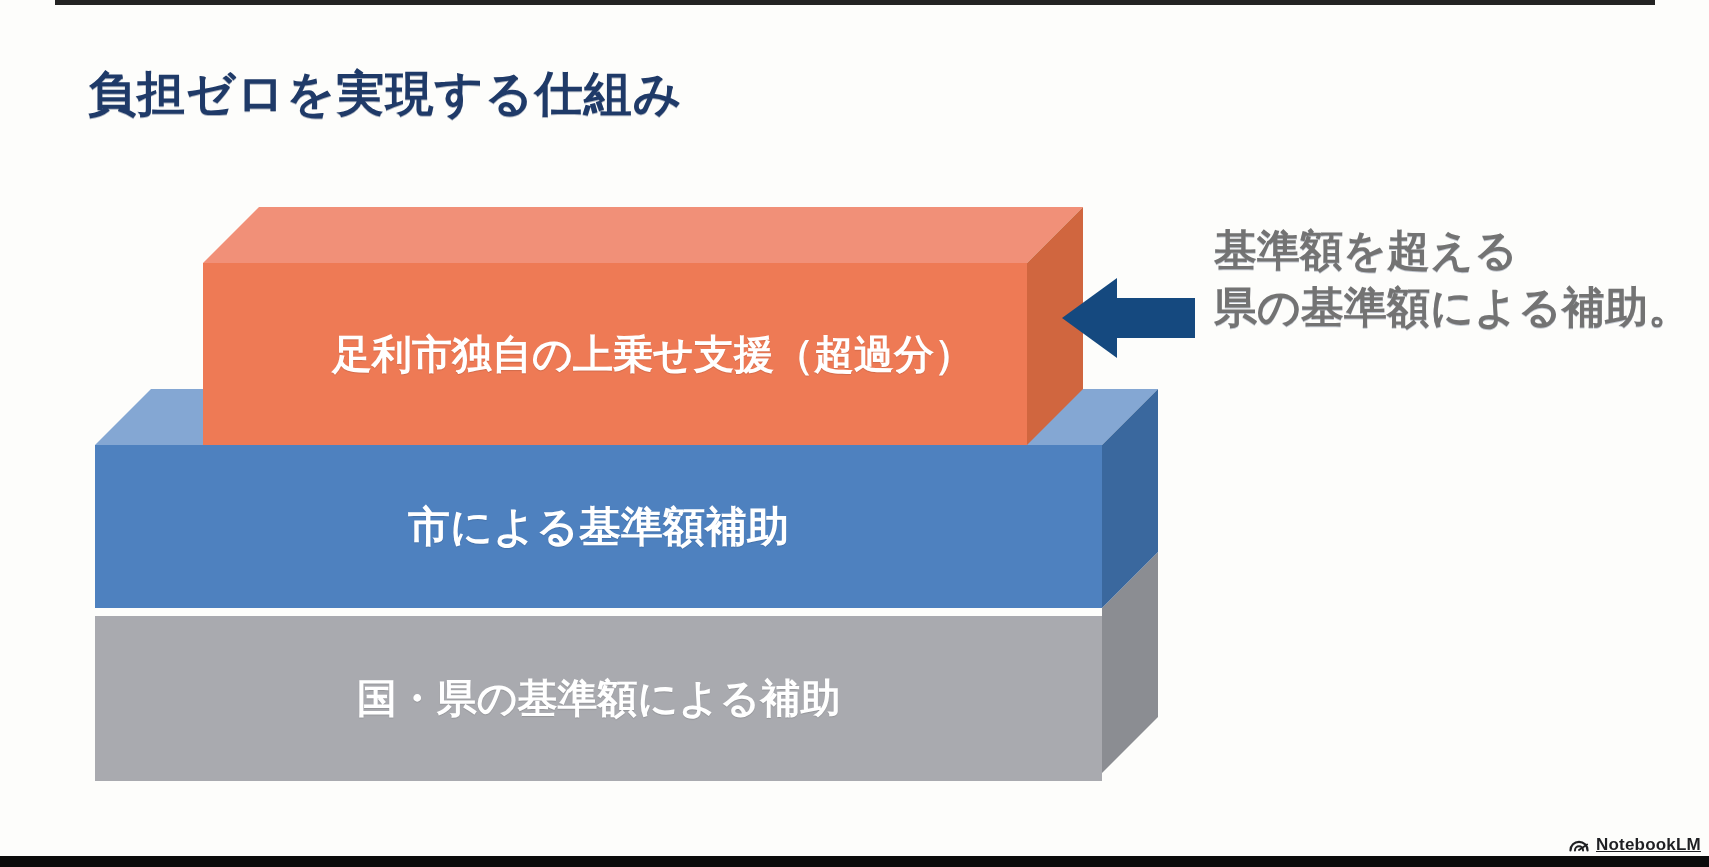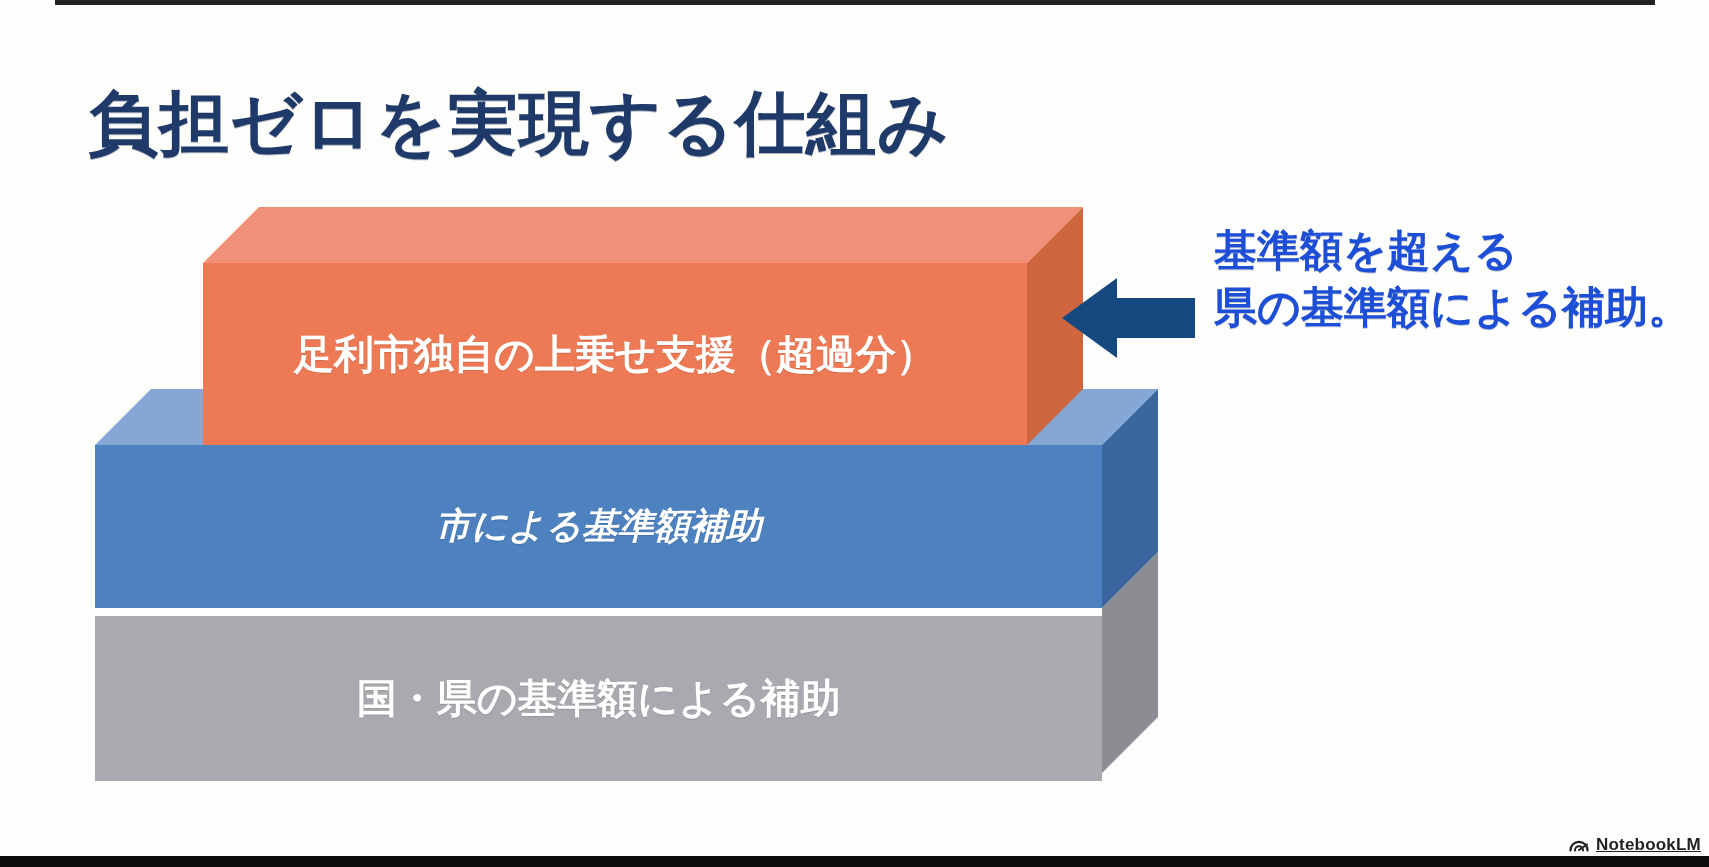--- a/index.html
+++ b/index.html
@@ -13,21 +13,21 @@
   .topbar{
     position:absolute;left:55px;top:0;width:1600px;height:5px;
     background:#232323;
   }
   .bottombar{
     position:absolute;left:0;top:856px;width:1709px;height:11px;
     background:#0b0b0b;
   }
   .slide-title{
     position:absolute;left:88px;top:30px;
-    font-size:70px;font-weight:900;letter-spacing:1px;
+    font-size:48px;font-weight:900;letter-spacing:1px;
     color:#1f3a68;
     text-shadow:0 1px 0 rgba(20,40,80,.35);
     white-space:nowrap;
   }
   
   .face{position:absolute;}
   .front-label{
     width:100%;height:100%;
     display:flex;align-items:center;justify-content:center;
     color:#ffffff;font-weight:800;white-space:nowrap;
@@ -52,32 +52,32 @@
   
   .orange-front{left:203px;top:263px;width:824px;height:182px;}
   .orange-top{
     left:203px;top:207px;width:880px;height:56px;
     clip-path:polygon(0 56px,56px 0,880px 0,824px 56px);
   }
   .orange-side{
     left:1027px;top:207px;width:56px;height:238px;
     clip-path:polygon(0 56px,56px 0,56px 182px,0 238px);
   }
-  .label-orange{font-size:40px;}
-  .label-blue{font-size:36px;font-style:italic;}
+  .label-orange{font-size:40px;padding-left:38px;}
+  .label-blue{font-size:42px;}
   .label-gray{font-size:40px;}
   
   .callout-arrow{
     position:absolute;left:1062px;top:278px;width:133px;height:80px;
     clip-path:polygon(0 40px,55px 0,55px 20px,133px 20px,133px 60px,55px 60px,55px 80px);
   }
   .callout-text{
     position:absolute;left:1214px;top:222px;
     font-size:43px;font-weight:800;line-height:57px;
-    color:#1d4ed8;white-space:nowrap;
+    color:#737373;white-space:nowrap;
     text-shadow:0 1px 0 rgba(20,40,80,.25);
   }
   
   .watermark{
     position:absolute;left:1568px;top:835px;
     display:flex;align-items:center;gap:6px;
     color:#1f2023;
   }
   .watermark .wm-label{
     font-size:17px;font-weight:600;letter-spacing:.2px;text-decoration:underline;

